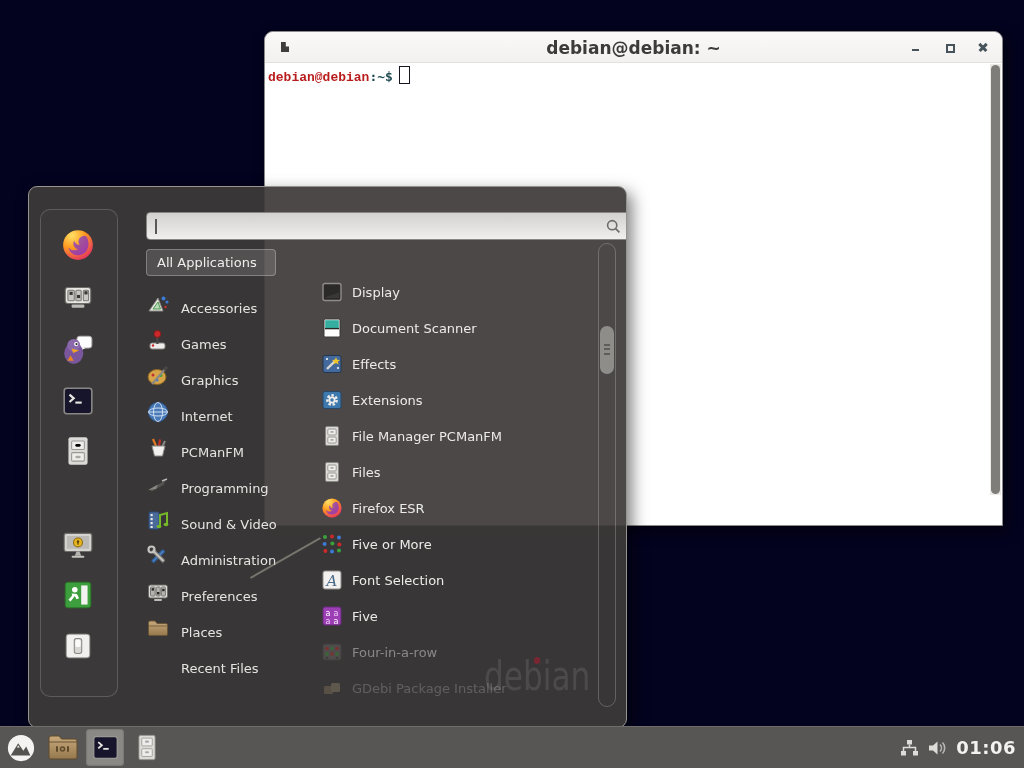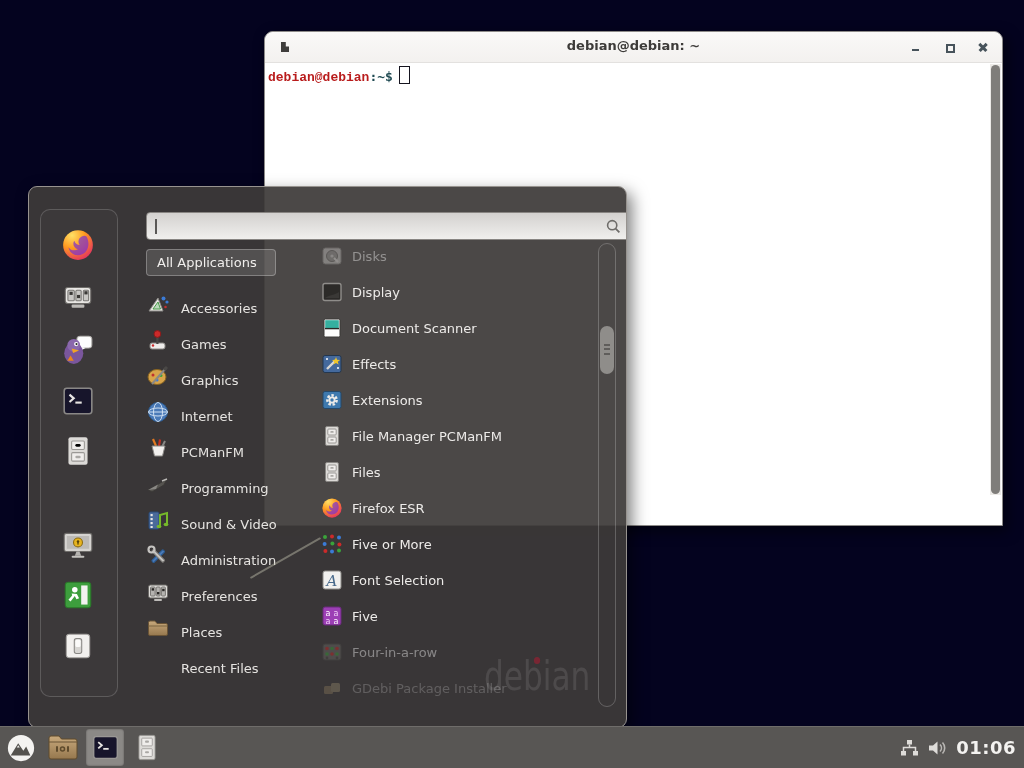--- a/index.html
+++ b/index.html
@@ -6,21 +6,21 @@
   body{width:1024px;height:768px;overflow:hidden;font-family:"DejaVu Sans","Liberation Sans",sans-serif;}
   .desktop{position:relative;width:1024px;height:768px;background:#04031f;overflow:hidden;}
 
   
   .terminal{position:absolute;left:264px;top:31px;width:737px;height:493px;background:#ffffff;
     border:1px solid #8d8b89;border-radius:9px 9px 0 0;box-shadow:4px 5px 14px rgba(0,0,0,.55);z-index:2;}
   .titlebar{position:relative;height:30px;background:linear-gradient(#faf9f8,#f3f1ef);border-radius:9px 9px 0 0;
     border-bottom:1px solid #e3e1df;}
   .titlebar .win-mini-icon{position:absolute;left:16px;top:10px;width:8px;height:10px;background:#3f3d3b;
     clip-path:polygon(0 0,60% 0,60% 45%,100% 45%,100% 100%,0 100%);}
-  .titlebar .title{position:absolute;left:0;right:0;top:6px;text-align:center;font-size:13px;font-weight:bold;color:#3d3b39;}
+  .titlebar .title{position:absolute;left:0;right:0;top:6px;text-align:center;font-size:17px;font-weight:bold;color:#3d3b39;}
   .controls{position:absolute;right:14px;top:0;height:30px;display:flex;align-items:center;gap:25px;}
   .ctl{width:9px;height:9px;position:relative;cursor:default;}
   .ctl-min::after{content:"";position:absolute;left:1px;top:6px;width:7px;height:2px;background:#47535b;}
   .ctl-max::after{content:"";position:absolute;left:1px;top:1px;width:5px;height:5px;border:2px solid #47535b;}
   .ctl-close::before,.ctl-close::after{content:"";position:absolute;left:-1px;top:3px;width:10px;height:2.5px;background:#47535b;}
   .ctl-close::before{transform:rotate(45deg);}  .ctl-close::after{transform:rotate(-45deg);}
   .menubar{height:28px;background:#f7f5f3;border-bottom:1px solid #dbd9d6;display:flex;align-items:center;
     gap:17px;padding-left:12px;font-size:13px;color:#3a3836;}
   .menubar span{cursor:default;}
   .term-body{position:relative;height:433px;background:#ffffff;}
@@ -339,31 +339,20 @@
             <path d="M2.5 10h19" stroke="#7a6440" stroke-width="1"></path>
           </svg>
       </span>
       <span class="cat-label">Places</span>
     </div>
     <div class="cat-row" style="top:453px">
       <span class="cicon"></span>
       <span class="cat-label">Recent Files</span>
     </div>
 
-    <div class="app-row disabled" style="top:51px">
-      <span class="aicon">
-        <svg width="22" height="22" viewBox="0 0 22 22">
-            <rect x="2" y="3" width="18" height="16" rx="2.5" fill="#c8c6c3" stroke="#8a8885"></rect>
-            <circle cx="11" cy="11" r="5.5" fill="#9a9895" stroke="#6e6c69"></circle>
-            <circle cx="11" cy="11" r="1.6" fill="#d5d3d0"></circle>
-            <line x1="13" y1="13" x2="17" y2="17" stroke="#e5e3e0" stroke-width="2"></line>
-          </svg>
-      </span>
-      <span class="app-label">Disks</span>
-    </div>
     <div class="app-row" style="top:87px">
       <span class="aicon">
         <svg width="22" height="22" viewBox="0 0 22 22">
             <rect x="2" y="2.5" width="18" height="17" rx="2" fill="#2c2a28" stroke="#8f8d8a" stroke-width="1.4"></rect>
             <path d="M4 17c4-3 10-3 14-6v6z" fill="#3a3836"></path>
           </svg>
       </span>
       <span class="app-label">Display</span>
     </div>
     <div class="app-row" style="top:123px">

